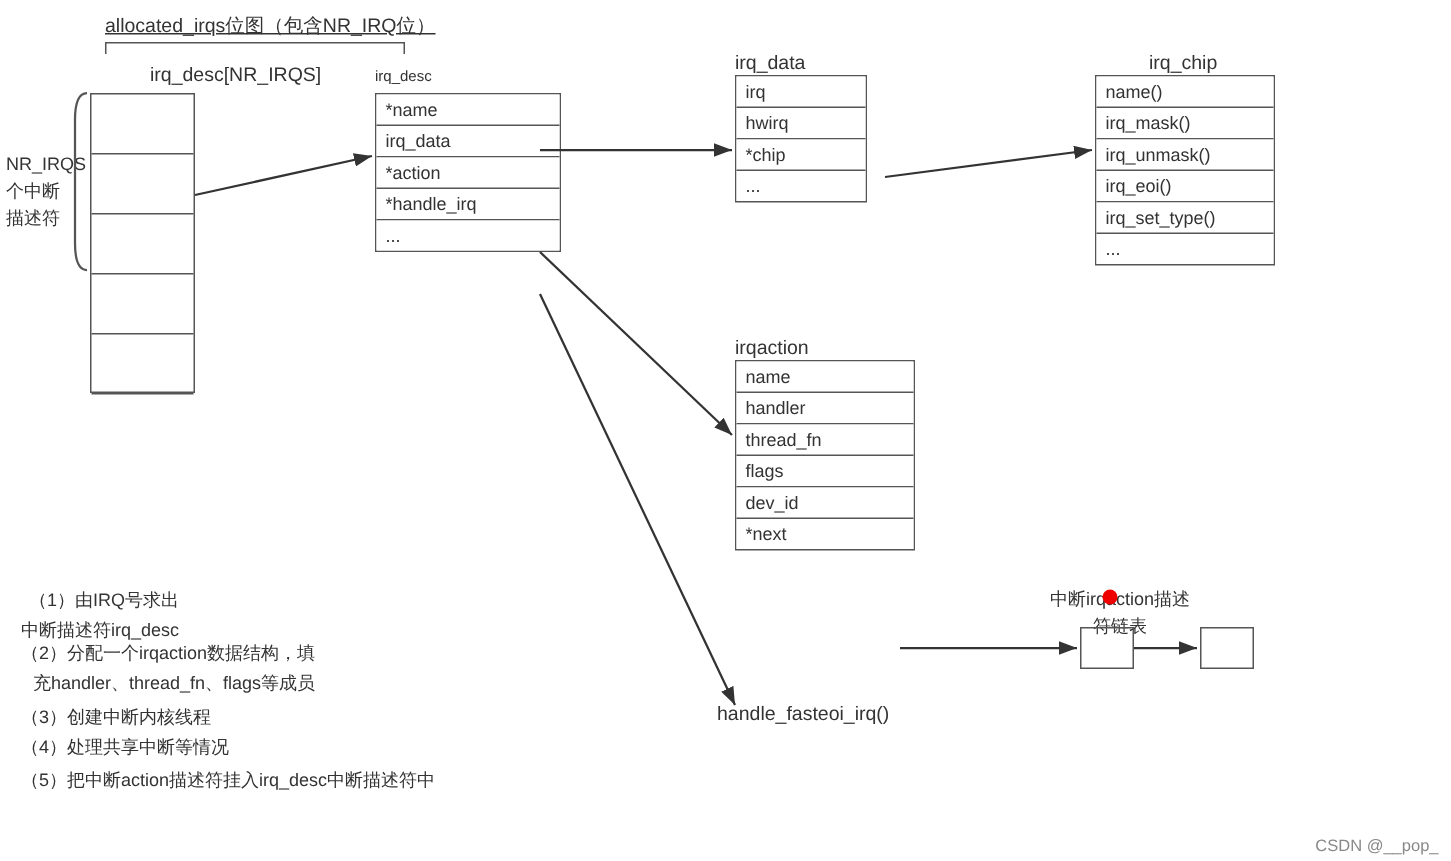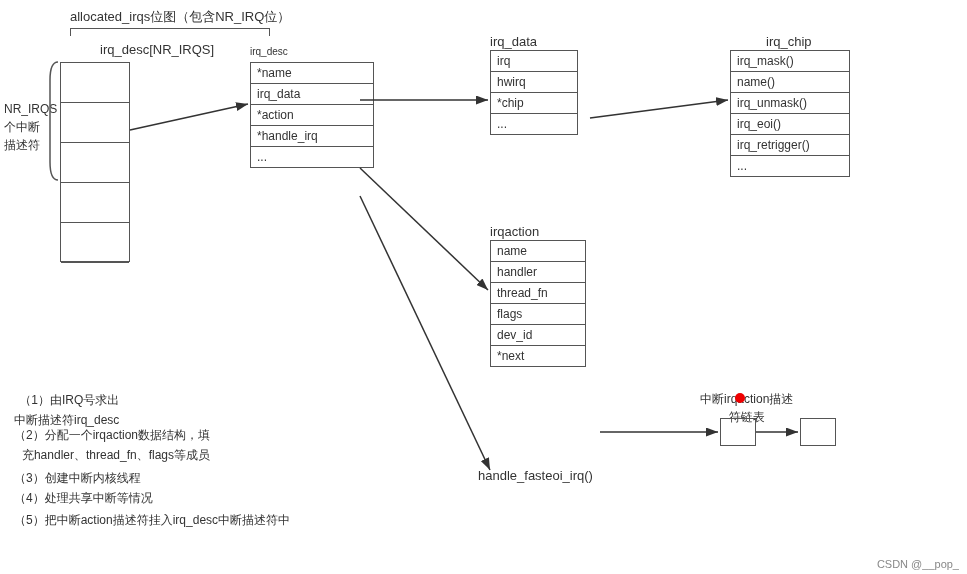--- a/index.html
+++ b/index.html
@@ -30,20 +30,21 @@
       color: #888;
     }
 
     
     .allocated-label {
       position: absolute;
       top: 8px;
       left: 70px;
       font-size: 13px;
       color: #333;
+      text-decoration: underline;
     }
     .allocated-bar {
       position: absolute;
       top: 28px;
       left: 70px;
       width: 200px;
       height: 8px;
       border: 1.5px solid #555;
       border-bottom: none;
     }
@@ -138,21 +139,21 @@
       font-size: 13px;
       color: #333;
       padding-left: 36px;
     }
 
     
     .irqaction-box {
       position: absolute;
       top: 240px;
       left: 490px;
-      width: 96px;
+      width: 120px;
     }
     .irqaction-label {
       position: absolute;
       top: 224px;
       left: 490px;
       font-size: 13px;
       color: #333;
     }
 
     
@@ -257,25 +258,25 @@
       <div class="struct-row">irq</div>
       <div class="struct-row">hwirq</div>
       <div class="struct-row">*chip</div>
       <div class="struct-row">...</div>
     </div>
   </div>
 
   <div class="irqchip-label">irq_chip</div>
   <div class="irqchip-box">
     <div class="struct-box">
+      <div class="struct-row">name()</div>
       <div class="struct-row">irq_mask()</div>
-      <div class="struct-row">name()</div>
       <div class="struct-row">irq_unmask()</div>
       <div class="struct-row">irq_eoi()</div>
-      <div class="struct-row">irq_retrigger()</div>
+      <div class="struct-row">irq_set_type()</div>
       <div class="struct-row">...</div>
     </div>
   </div>
 
   <div class="irqaction-label">irqaction</div>
   <div class="irqaction-box">
     <div class="struct-box">
       <div class="struct-row">name</div>
       <div class="struct-row">handler</div>
       <div class="struct-row">thread_fn</div>

